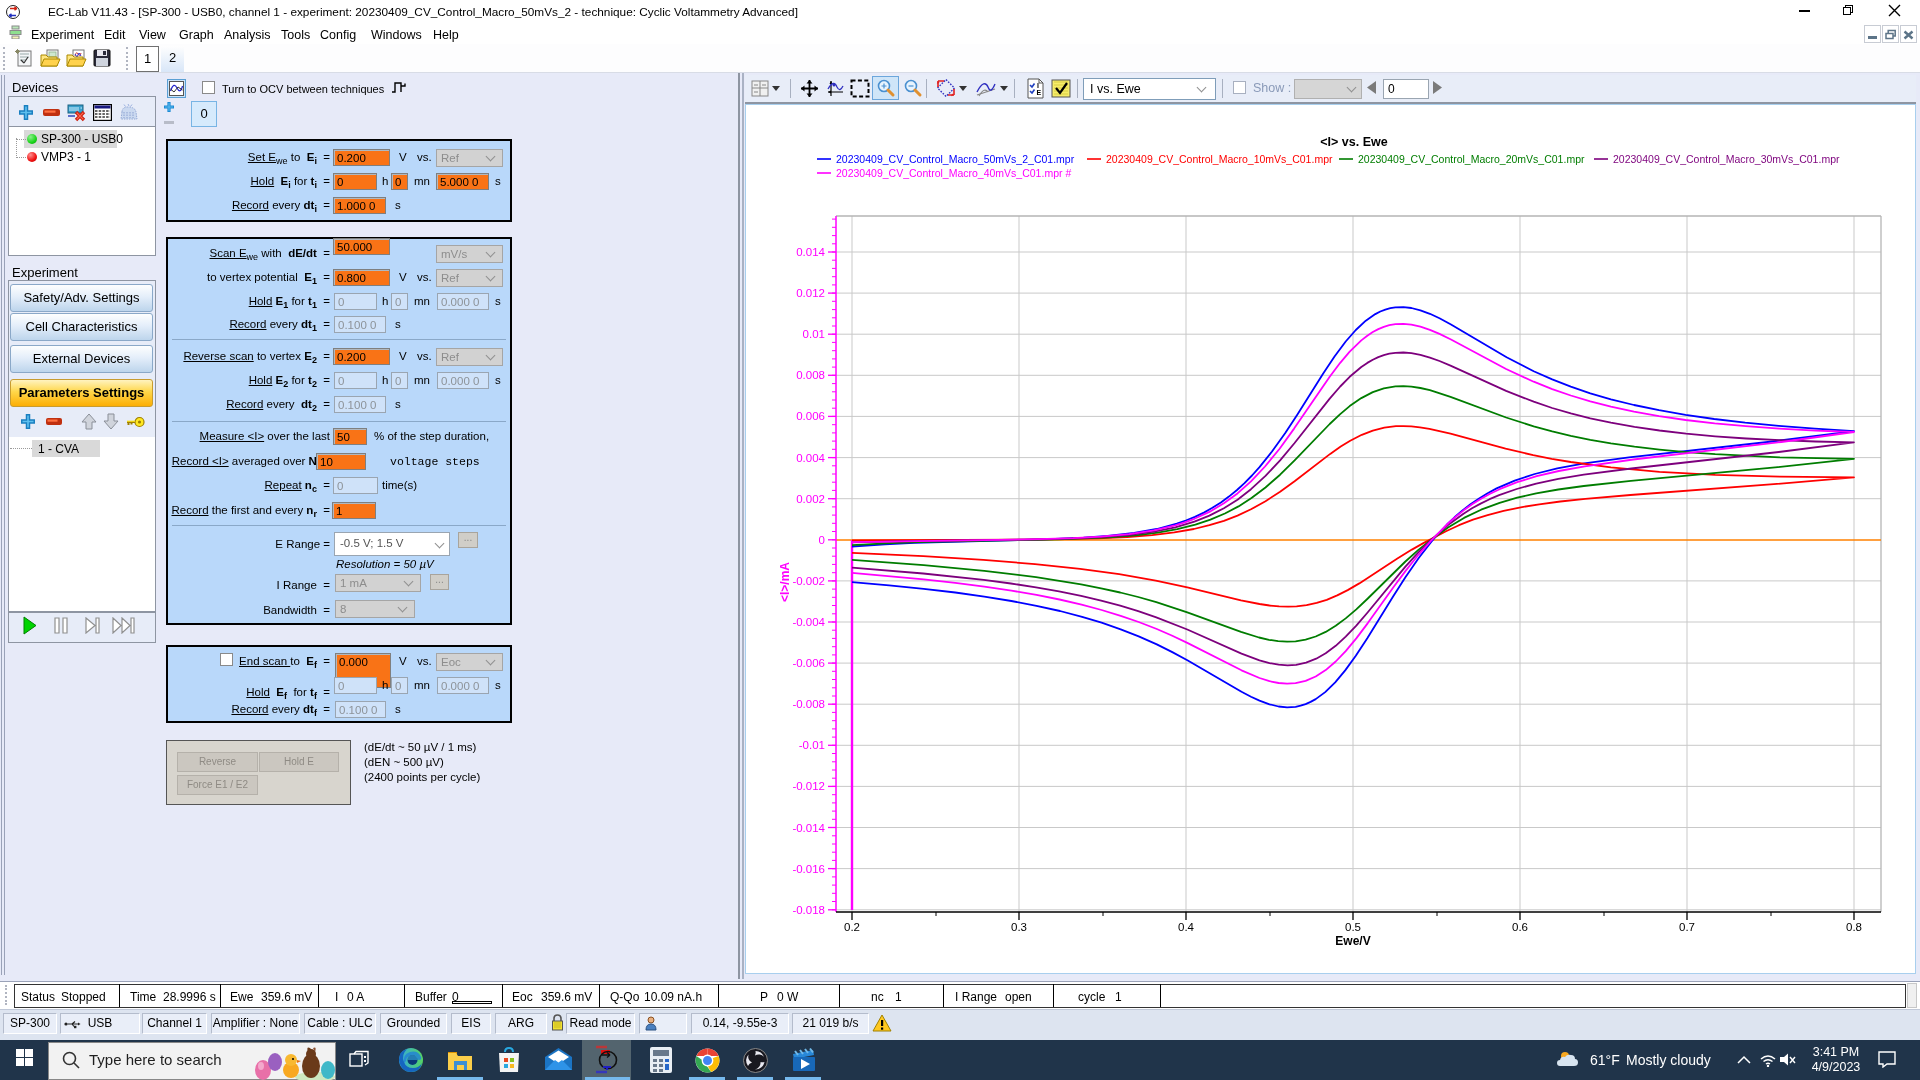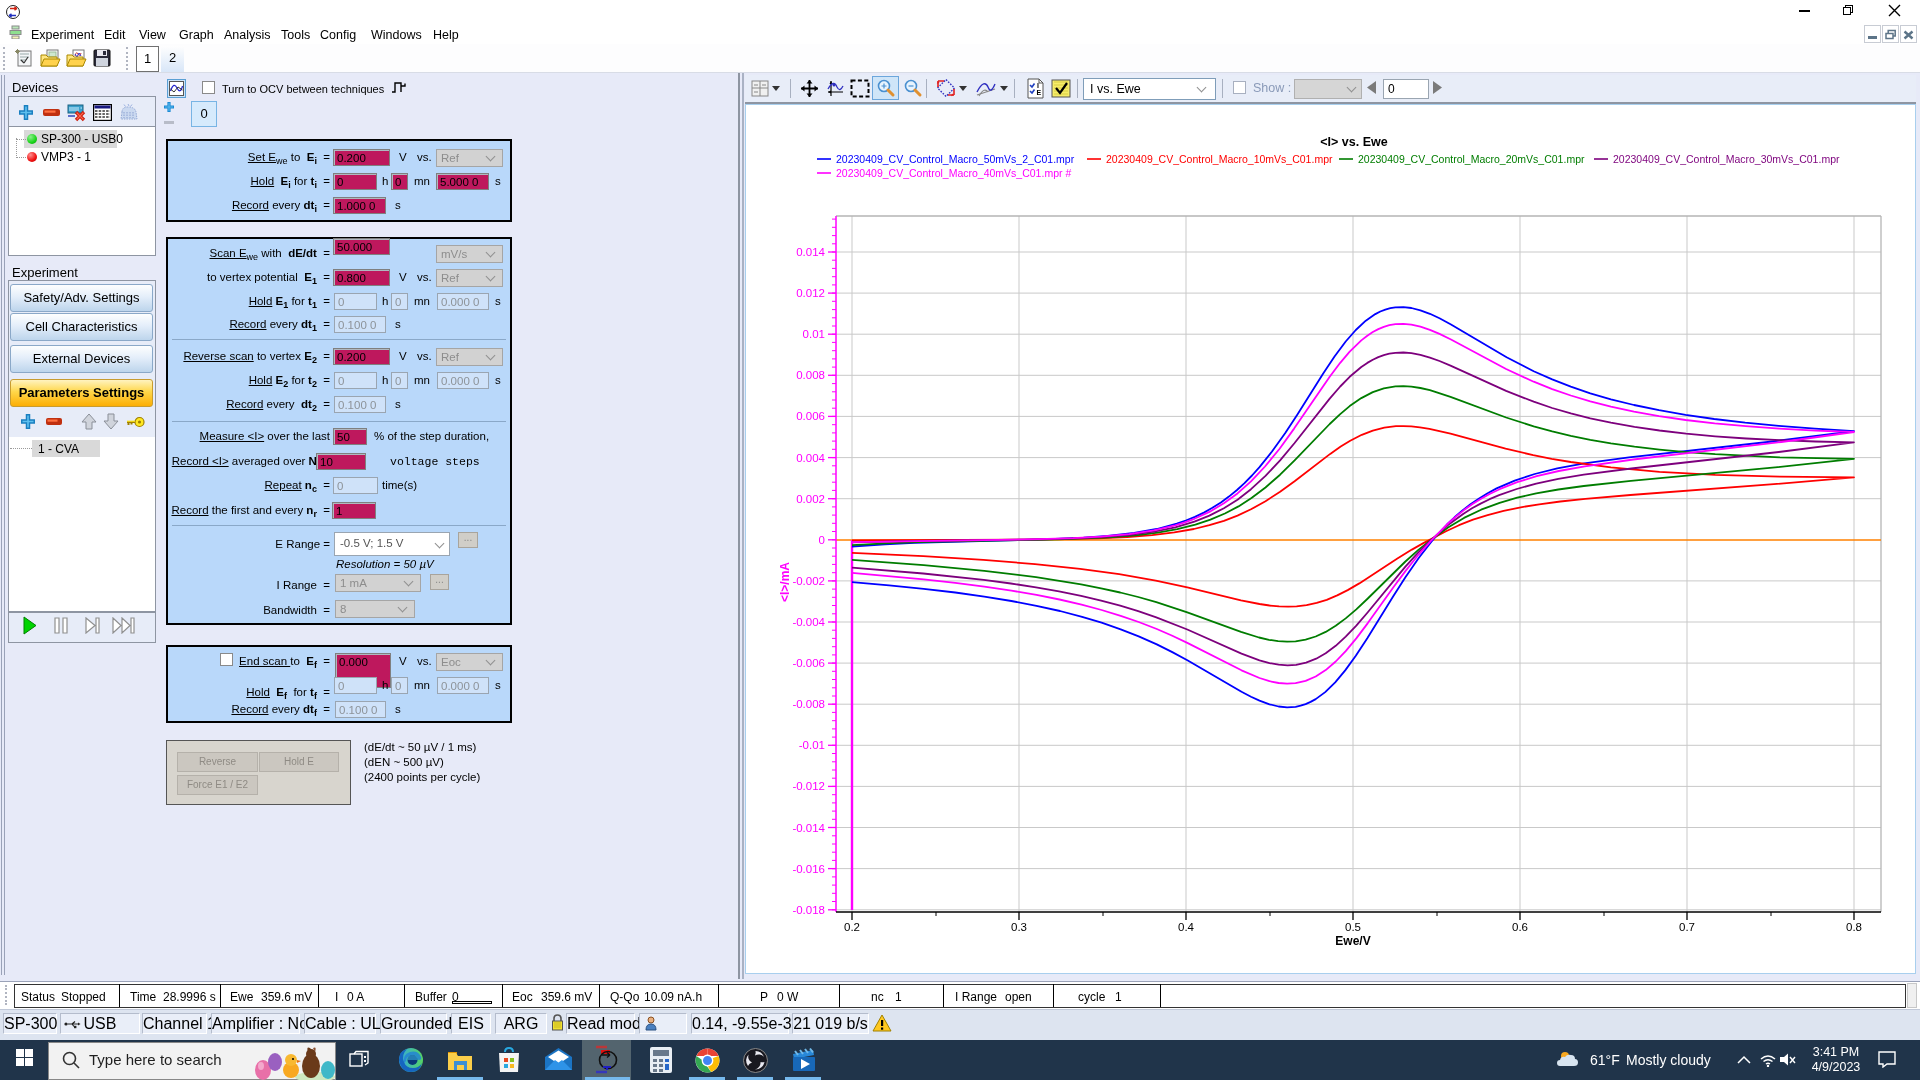--- a/index.html
+++ b/index.html
@@ -4,44 +4,45 @@
 <style>
 *{margin:0;padding:0;box-sizing:border-box}
 html,body{width:1920px;height:1080px;overflow:hidden}
 body{font-family:"Liberation Sans",sans-serif;background:#e7eaf8}
 #page{position:relative;width:1920px;height:1080px}
 .abs{position:absolute}
 sub{font-size:9px;vertical-align:-3px;line-height:0}
 .u{text-decoration:underline}
 .lbl{position:absolute;font-size:11.5px;color:#000;white-space:nowrap}
 .rlbl{position:absolute;font-size:11.5px;color:#000;white-space:nowrap;text-align:right}
-.inp{position:absolute;background:#be185d;border:1px solid #7f7f7f;box-shadow:inset 1px 1px 0 #b0b8c0;font-size:11.5px;color:#000;padding:1px 0 0 3px;height:17px;line-height:14px}
+.inp{position:absolute;background:#f97316;border:1px solid #7f7f7f;box-shadow:inset 1px 1px 0 #b0b8c0;font-size:11.5px;color:#000;padding:1px 0 0 3px;height:17px;line-height:14px}
 .inpd{position:absolute;background:#cfe2f9;border:1px solid #9aa5b1;font-size:11.5px;color:#8d9399;padding:1px 0 0 3px;height:17px;line-height:14px}
 .cmb{position:absolute;background:#d2d2d2;border:1px solid #a5a5a5;font-size:11.5px;color:#8d8d8d;padding:1px 0 0 4px;height:18px;line-height:15px}
 .chev{position:absolute;width:7px;height:7px;border-right:1.6px solid #909090;border-bottom:1.6px solid #909090;transform:rotate(45deg)}
 .fbox{position:absolute;left:166px;width:346px;background:#b9d8fa;border:2px solid #000}
 .sep1{position:absolute;left:172px;width:334px;height:1px;background:#8aa8c8}
 .statcell{position:absolute;font-size:12px;color:#000;white-space:nowrap;top:990px}
 .vline1{position:absolute;top:984px;height:23px;width:1px;background:#000}
-.cell2{position:absolute;top:1013px;height:21px;background:#e9eef8;border:1px solid #b4bccc;border-right-color:#fff;border-bottom-color:#fff;font-size:16px;color:#000;text-align:center;line-height:19px;white-space:nowrap}
+.cell2{position:absolute;top:1013px;height:21px;background:#e9eef8;border:1px solid #b4bccc;border-right-color:#fff;border-bottom-color:#fff;font-size:12px;color:#000;text-align:center;line-height:19px;white-space:nowrap}
 .mi{position:absolute;top:28px;font-size:12.5px;color:#000}
 .expbtn{position:absolute;width:143px;height:28px;background:linear-gradient(#fdfefe 0%,#e4eefa 45%,#bdd5ec 100%);border:1px solid #8aa8c8;border-radius:3px;font-size:13px;text-align:center;line-height:26px;color:#000}
 #parbtn{background:linear-gradient(#fff3c0 0%,#ffd74a 45%,#fcae05 100%);border:1px solid #c89c30;font-weight:bold}
 .gbtn{position:absolute;height:20px;background:#cbc7c0;border:1px solid #b5b1aa;font-size:10px;color:#8f8b84;text-align:center;line-height:18px}
 </style>
 </head>
 <body>
 <div id="page">
 
 <div class="abs" style="left:0;top:0;width:1920px;height:24px;background:#ffffff"></div>
 <svg class="abs" style="left:5px;top:4px" width="16" height="16">
 <circle cx="8" cy="8" r="6.5" fill="#fff" stroke="#222" stroke-width="1"></circle>
 <path d="M5 4.5 H12 M12 4.5 L9.5 2.8 M12 4.5 L9.5 6.2" stroke="#d02010" stroke-width="1.4" fill="none"></path>
 <path d="M11 11.5 H4 M4 11.5 L6.5 9.8 M4 11.5 L6.5 13.2" stroke="#2030c0" stroke-width="1.4" fill="none"></path>
 </svg>
+<div class="abs" style="left:48px;top:5px;font-size:11.8px;color:#000;white-space:nowrap">EC-Lab V11.43 - [SP-300 - USB0, channel 1 - experiment: 20230409_CV_Control_Macro_50mVs_2 - technique: Cyclic Voltammetry Advanced]</div>
 <div class="abs" style="left:1799px;top:10px;width:11px;height:1.5px;background:#000"></div>
 <div class="abs" style="left:1845px;top:5px;width:8px;height:8px;border:1.3px solid #000;background:#fff;margin:0"></div>
 <div class="abs" style="left:1843px;top:7px;width:8px;height:8px;border:1.3px solid #000;background:#fff"></div>
 <svg class="abs" style="left:1888px;top:4px" width="13" height="13">
       <path d="M1 1 L12 12 M12 1 L1 12" stroke="#000" stroke-width="1.4"></path>
     </svg>
 
 <div class="abs" style="left:0;top:24px;width:1920px;height:20px;background:#ffffff"></div>
 <svg class="abs" style="left:9px;top:25px" width="13" height="14">
  <rect x="3" y="1" width="7" height="3" fill="#b9e8b9" stroke="#8a8a8a" stroke-width="1"></rect>

